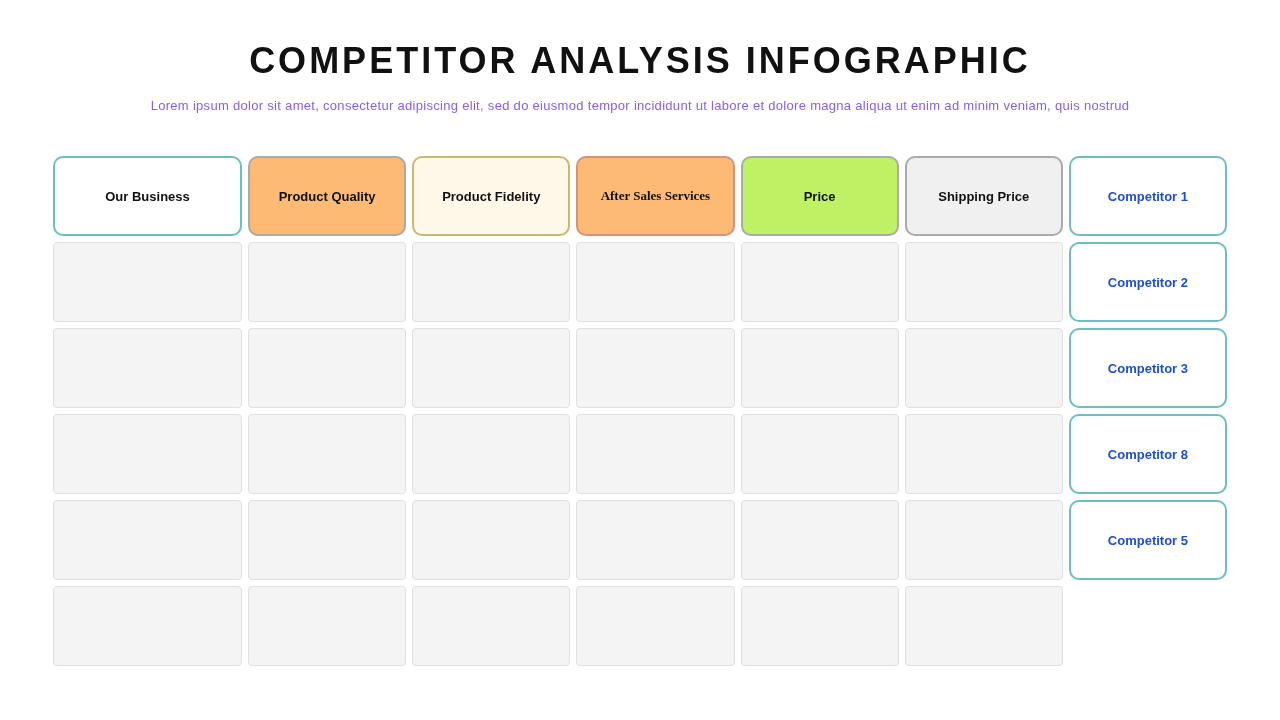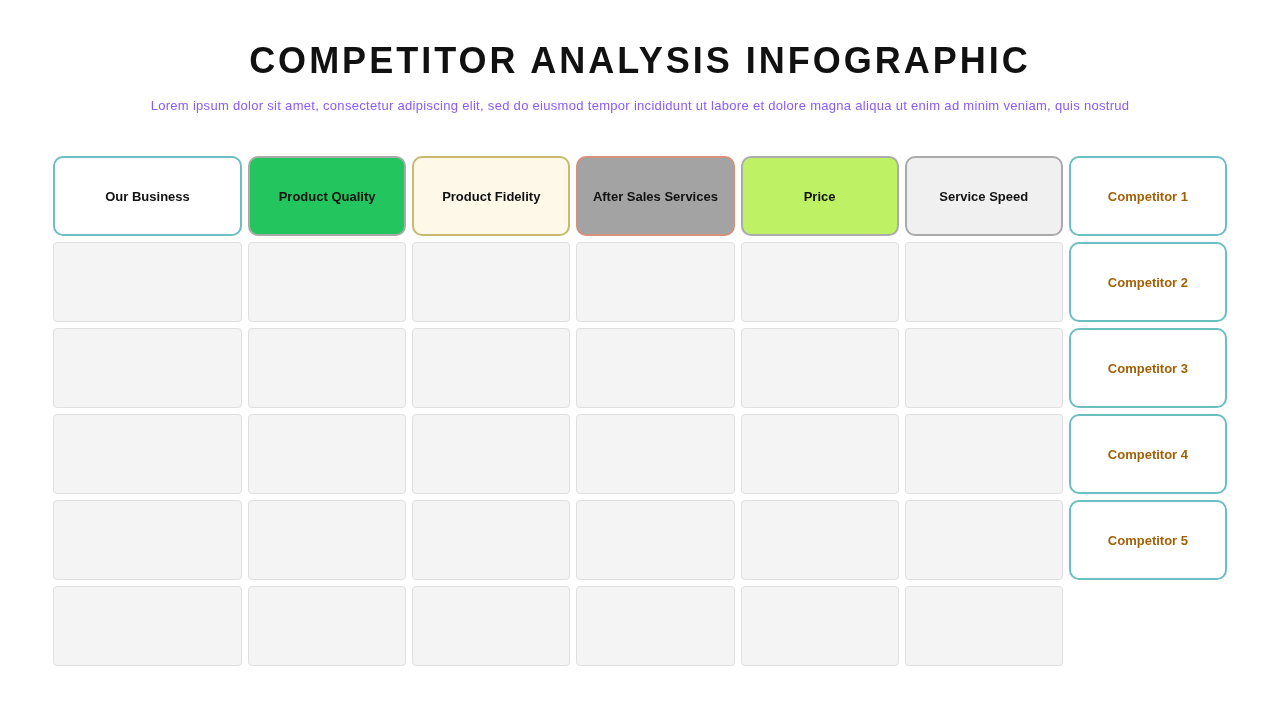--- a/index.html
+++ b/index.html
@@ -72,33 +72,34 @@
 
     
     .header-our-business {
       border-color: #6bbfc0;
       color: #111111;
     }
 
     
     .header-product-quality {
       border-color: #aaaaaa;
-      background: #22c55e;
+      background: #fdba74;
     }
 
     
     .header-product-fidelity {
       border-color: #c8b96e;
       background: #fdf8e8;
     }
 
     
     .header-after-sales {
       border-color: #d4927a;
-      background: #a3a3a3;
+      background: #fdba74;
+      font-family: Liberation Serif, serif;
     }
 
     
     .header-customer-service {
       border-color: #aaaaaa;
       background: #f0f0f0;
     }
 
     
     .header-price {
@@ -112,21 +113,21 @@
       background: #f0f0f0;
     }
 
     
     .competitor-name-cell {
       border-radius: 10px;
       border: 2px solid #6bbfc0;
       margin: 3px;
       font-weight: 700;
       font-size: 13px;
-      color: #a16207;
+      color: #1d4ed8;
       background: #ffffff;
     }
 
     
     .data-cell {
       background: #f5f4f4;
       border: 1px solid #e0e0e0;
       margin: 3px;
       border-radius: 4px;
     }
@@ -149,21 +150,21 @@
     <div class="cell header-cell header-product-fidelity">
       <span>Product Fidelity</span>
     </div>
     <div class="cell header-cell header-after-sales">
       <span>After Sales Services</span>
     </div>
     <div class="cell header-cell header-price">
       <span>Price</span>
     </div>
     <div class="cell header-cell header-shipping">
-      <span>Service Speed</span>
+      <span>Shipping Price</span>
     </div>
 
     <div class="cell competitor-name-cell">
       <span>Competitor 1</span>
     </div>
     <div class="cell data-cell"></div>
     <div class="cell data-cell"></div>
     <div class="cell data-cell"></div>
     <div class="cell data-cell"></div>
     <div class="cell data-cell"></div>
@@ -183,21 +184,21 @@
       <span>Competitor 3</span>
     </div>
     <div class="cell data-cell"></div>
     <div class="cell data-cell"></div>
     <div class="cell data-cell"></div>
     <div class="cell data-cell"></div>
     <div class="cell data-cell"></div>
     <div class="cell data-cell"></div>
 
     <div class="cell competitor-name-cell">
-      <span>Competitor 4</span>
+      <span>Competitor 8</span>
     </div>
     <div class="cell data-cell"></div>
     <div class="cell data-cell"></div>
     <div class="cell data-cell"></div>
     <div class="cell data-cell"></div>
     <div class="cell data-cell"></div>
     <div class="cell data-cell"></div>
 
     <div class="cell competitor-name-cell">
       <span>Competitor 5</span>

